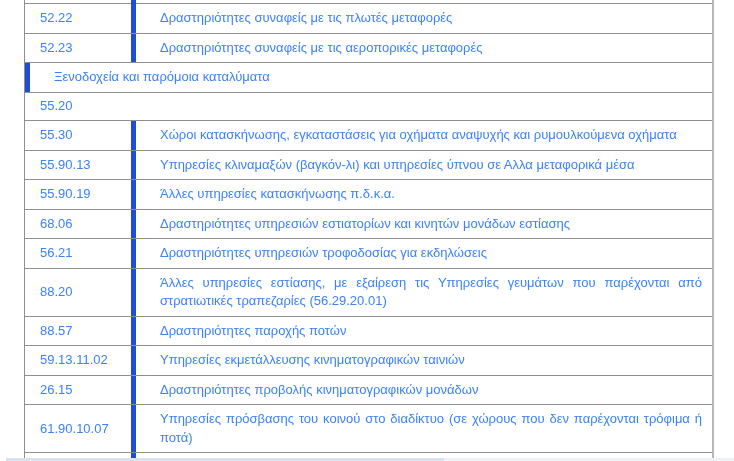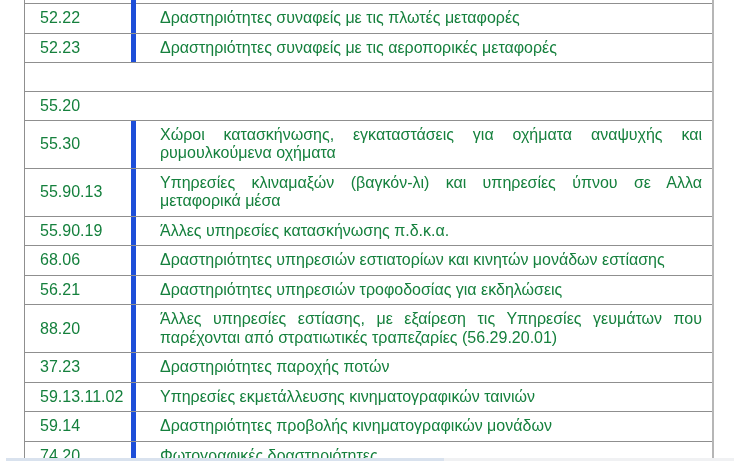--- a/index.html
+++ b/index.html
@@ -28,22 +28,22 @@
     box-sizing: border-box;
     border-bottom: 1px solid #8f8f8f;
     background: #ffffff;
   }
   .row.partial {
     min-height: 4px;
     height: 4px;
   }
   .cell {
     box-sizing: border-box;
-    color: #15803d;
-    font-size: 16px;
+    color: #3b82f6;
+    font-size: 13px;
     line-height: 18.5px;
   }
   .cell.code {
     flex: none;
     width: 106px;
     display: flex;
     align-items: center;
     padding: 4px 6px 4px 15px;
   }
   .cell.desc {
@@ -81,20 +81,21 @@
     <div>
         <div class="row">
           <div class="cell code">52.22</div>
           <div class="cell desc">Δραστηριότητες συναφείς με τις πλωτές μεταφορές</div>
         </div>
         <div class="row">
           <div class="cell code">52.23</div>
           <div class="cell desc">Δραστηριότητες συναφείς με τις αεροπορικές μεταφορές</div>
         </div>
         <div class="row">
+          <div class="cell desc">Ξενοδοχεία και παρόμοια καταλύματα</div>
         </div>
         <div class="row">
           <div class="cell code">55.20</div>
         </div>
         <div class="row">
           <div class="cell code">55.30</div>
           <div class="cell desc">Χώροι κατασκήνωσης, εγκαταστάσεις για οχήματα αναψυχής και ρυμουλκούμενα οχήματα</div>
         </div>
         <div class="row">
           <div class="cell code">55.90.13</div>
@@ -110,30 +111,34 @@
         </div>
         <div class="row">
           <div class="cell code">56.21</div>
           <div class="cell desc">Δραστηριότητες υπηρεσιών τροφοδοσίας για εκδηλώσεις</div>
         </div>
         <div class="row">
           <div class="cell code">88.20</div>
           <div class="cell desc">Άλλες υπηρεσίες εστίασης, με εξαίρεση τις Υπηρεσίες γευμάτων που παρέχονται από στρατιωτικές τραπεζαρίες (56.29.20.01)</div>
         </div>
         <div class="row">
-          <div class="cell code">37.23</div>
+          <div class="cell code">88.57</div>
           <div class="cell desc">Δραστηριότητες παροχής ποτών</div>
         </div>
         <div class="row">
           <div class="cell code">59.13.11.02</div>
           <div class="cell desc">Υπηρεσίες εκμετάλλευσης κινηματογραφικών ταινιών</div>
         </div>
         <div class="row">
-          <div class="cell code">59.14</div>
+          <div class="cell code">26.15</div>
           <div class="cell desc">Δραστηριότητες προβολής κινηματογραφικών μονάδων</div>
+        </div>
+        <div class="row">
+          <div class="cell code">61.90.10.07</div>
+          <div class="cell desc">Υπηρεσίες πρόσβασης του κοινού στο διαδίκτυο (σε χώρους που δεν παρέχονται τρόφιμα ή ποτά)</div>
         </div>
         <div class="row">
           <div class="cell code">74.20</div>
           <div class="cell desc">Φωτογραφικές δραστηριότητες</div>
         </div>
       </div>
   </div>
   <div class="bottom-strip"></div>
   <div class="bottom-strip-right"></div>
 </div>

